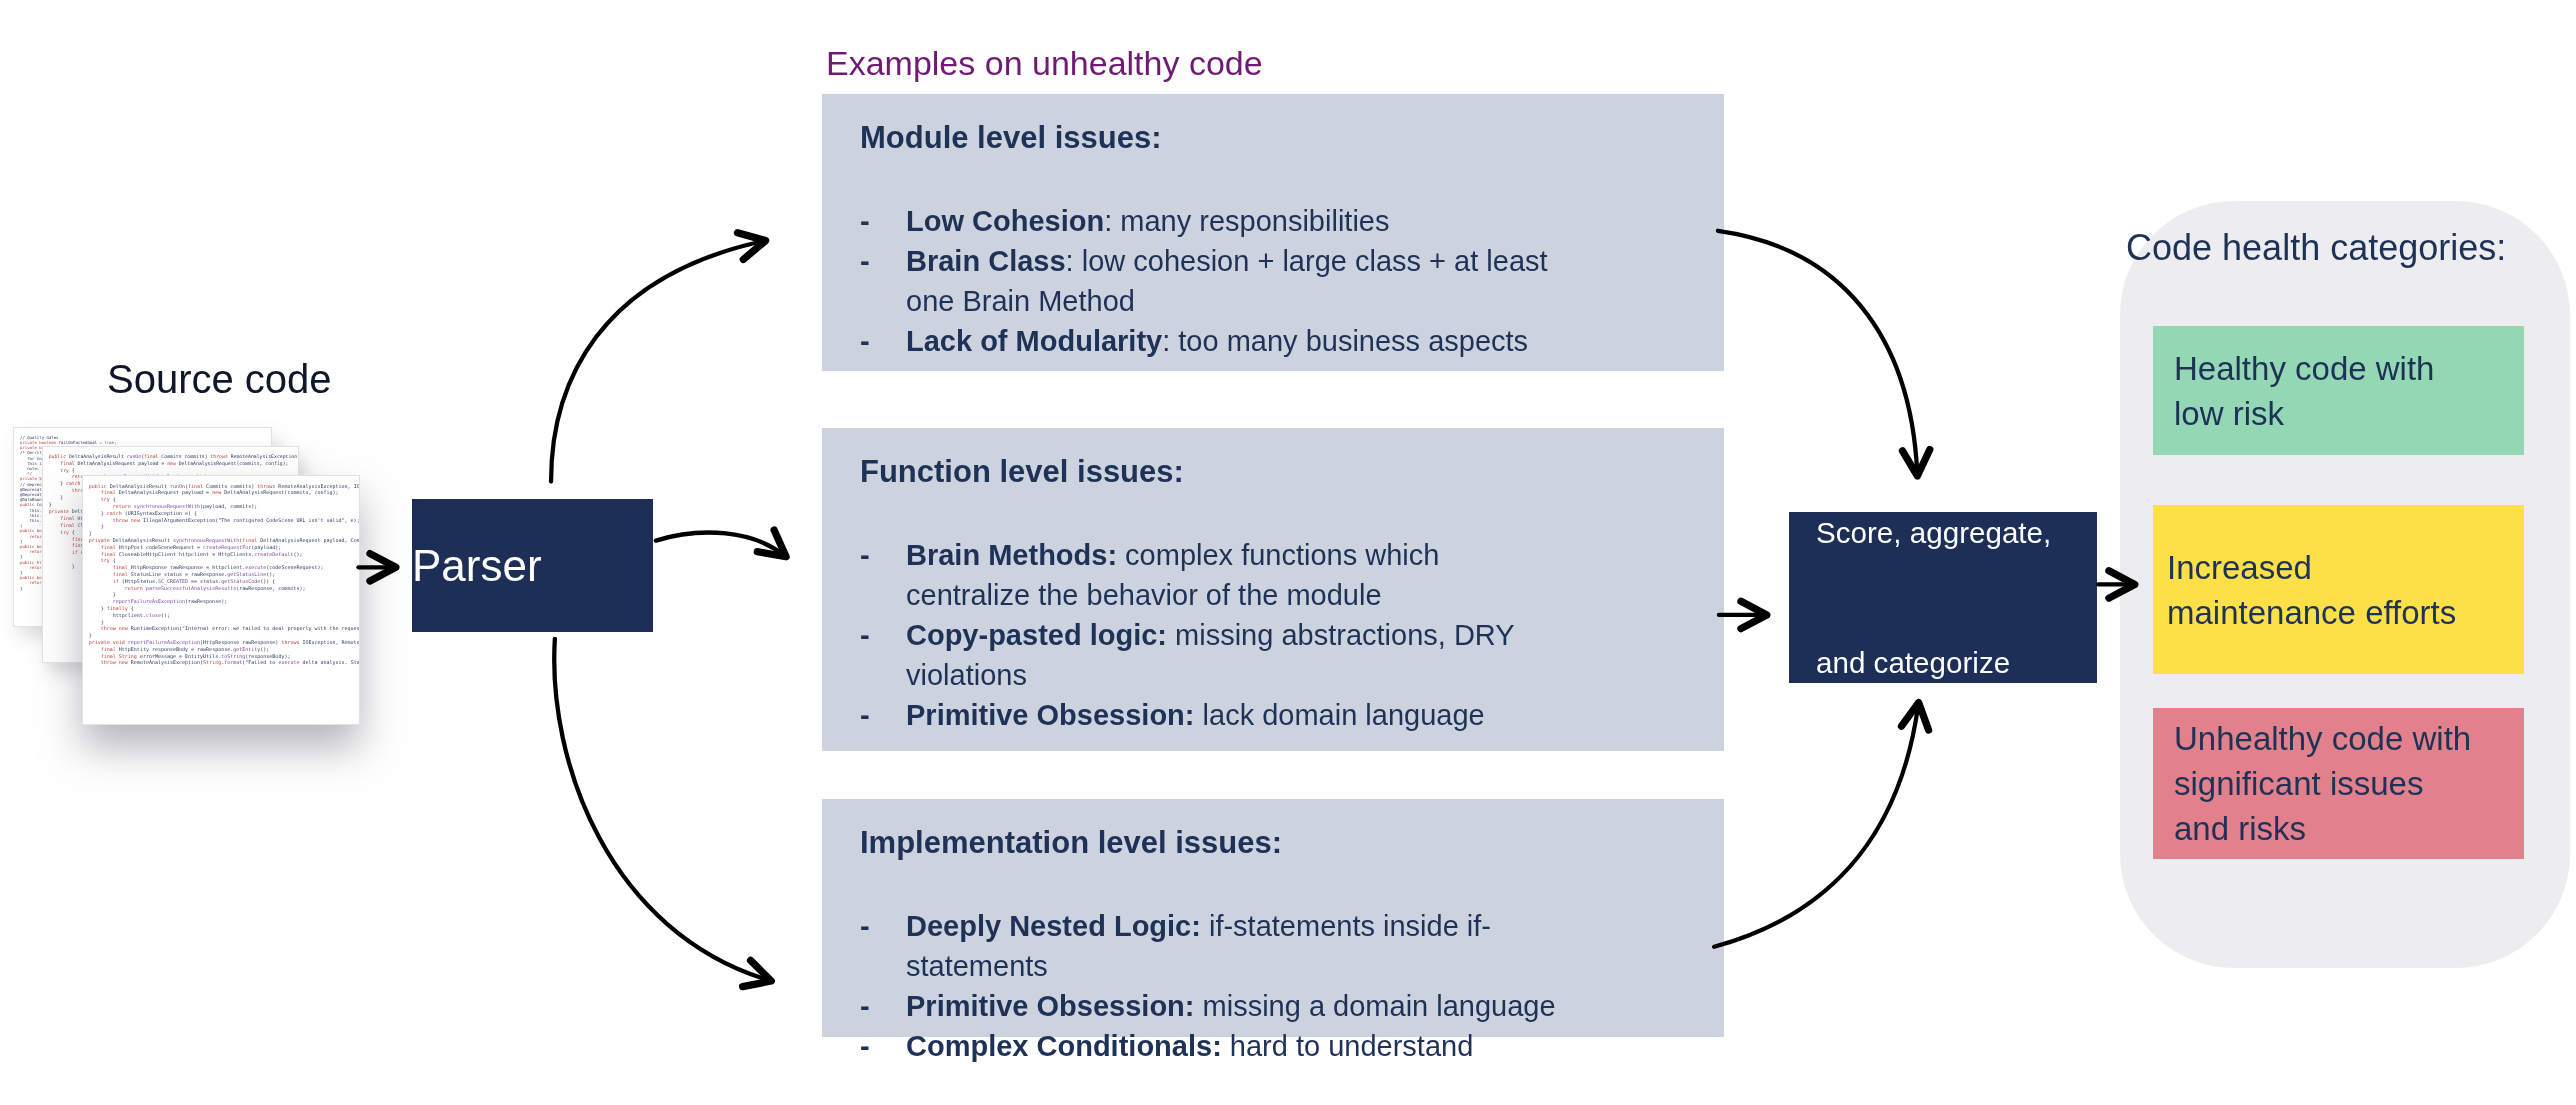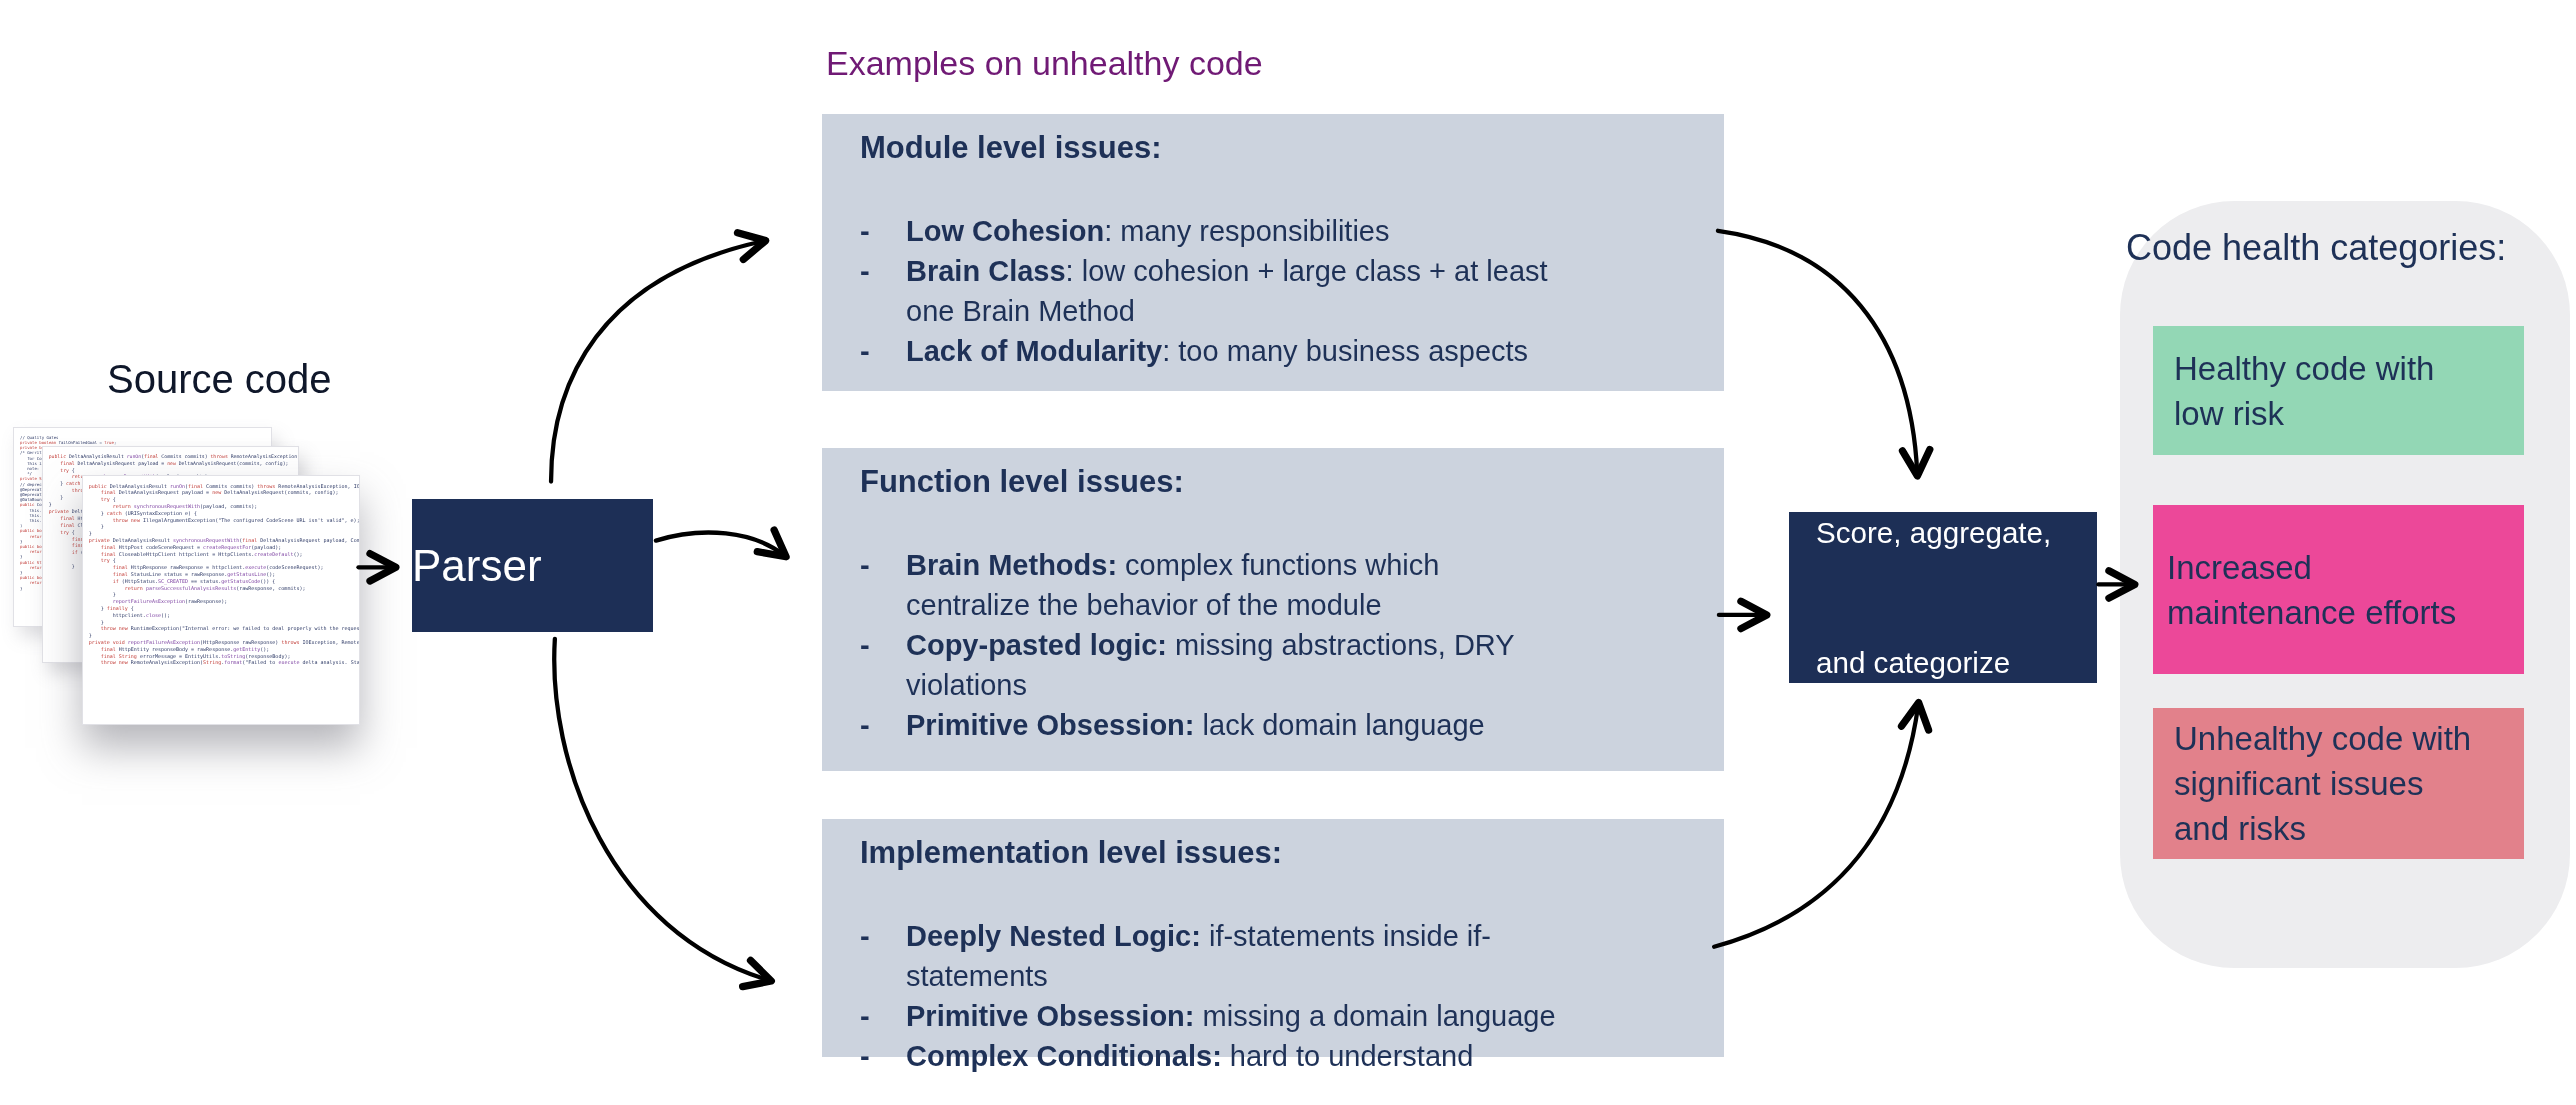--- a/index.html
+++ b/index.html
@@ -32,22 +32,21 @@
   .parser-box{
     left:412px;top:499px;width:241px;height:133px;background:#1d2f56;
     display:flex;align-items:center;justify-content:flex-start;
     color:#ffffff;font-size:44px;
   }
 
   
   .examples-title{left:826px;top:44px;font-size:34px;color:#701a75;}
   .issue-box{
     width:902px;left:822px;background:#ccd3de;box-sizing:border-box;
-    padding:13px 27px 19px 38px;
-    margin-top:20px;
+    padding:23px 27px 19px 38px;
   }
   .box-module{top:94px;height:277px;}
   .box-function{top:428px;height:323px;}
   .box-implementation{top:799px;height:238px;}
   .issue-title{font-size:31px;font-weight:700;line-height:42px;}
   ul.bullets{list-style:none;margin:42px 0 0 0;padding:0;font-size:29px;line-height:40px;}
   ul.bullets li{display:flex;align-items:flex-start;}
   ul.bullets .dash{width:46px;flex:0 0 46px;font-weight:700;}
   ul.bullets .btxt{white-space:pre-wrap;max-width:791px;}
   ul.bullets b{font-weight:700;}
@@ -168,18 +167,18 @@
 
 <div class="abs score-box">
   <div>Score, aggregate,</div>
   <div>and categorize</div>
 </div>
 
 <div class="abs cat-panel"></div>
 <div class="abs cat-title">Code health categories:</div>
 <div class="abs cat-item cat-green" style="background: rgb(147, 215, 181);">Healthy code with
 low risk</div>
-<div class="abs cat-item cat-yellow" style="background: #ec4899; padding-left: 14px;">Increased
+<div class="abs cat-item cat-yellow" style="background: #fde047; padding-left: 14px;">Increased
 maintenance efforts</div>
 <div class="abs cat-item cat-red" style="background: rgb(226, 129, 139);">Unhealthy code with
 significant issues
 and risks</div>
 
 
 </body></html>

